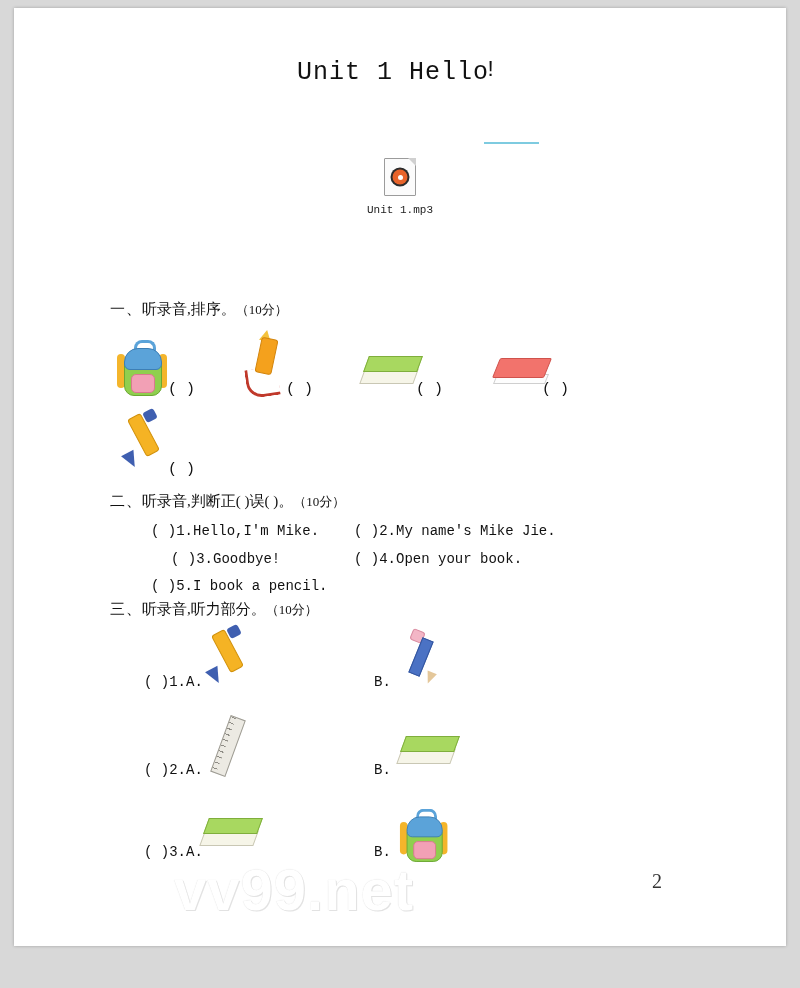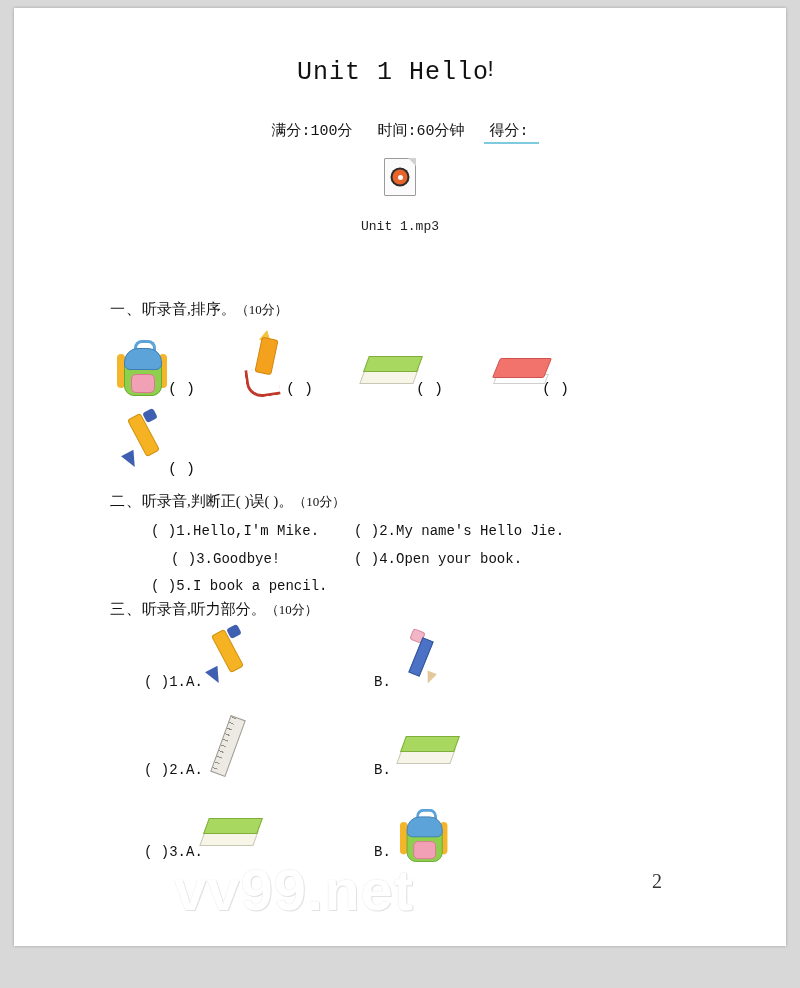--- a/index.html
+++ b/index.html
@@ -107,23 +107,23 @@
   .audio-disc:after {
     content: "";
     position: absolute;
     left: 50%; top: 50%;
     transform: translate(-50%,-50%);
     width: 5px; height: 5px;
     border-radius: 50%;
     background: #ffffff;
   }
   .audio-label {
-    margin-top: 19px;
-    font-family: "Liberation Mono", monospace;
-    font-size: 13px;
+    margin-top: 4px;
+    font-family: "Liberation Mono", monospace;
+    font-size: 11px;
     color: #222;
   }
 
   
   .section-heading {
     position: absolute;
     top: 255px;
     left: 0;
     width: 772px;
     text-align: center;
@@ -419,25 +419,20 @@
 </head>
 <body>
 
 <div class="page">
  <div class="sheet">
 
   <div class="title">
     <span>Unit 1 Hello</span><span class="excl">!</span>
   </div>
 
-  <div class="inforow">
-    <span>满分:100分</span>
-    <span>时间:60分钟</span>
-    <span>得分:</span>
-  </div>
   <div class="score-line"></div>
 
   <div class="audio-box">
     <div class="audio-icon">
       <div class="audio-disc"></div>
     </div>
     <div class="audio-label">Unit 1.mp3</div>
   </div>
 
 
@@ -506,21 +501,21 @@
   </div>
 
   <div class="q q2">
     <span class="num">二、</span><span>听录音,判断正( )误( )。</span><span class="pts">（10分）</span>
   </div>
 
   <div class="tf tf-1">
     <span>(    )</span><span>1.</span><span>Hello,I'm Mike.</span>
   </div>
   <div class="tf tf-2">
-    <span>(    )</span><span>2.</span><span>My name's Hello Jie.</span>
+    <span>(    )</span><span>2.</span><span>My name's Mike Jie.</span>
   </div>
   <div class="tf tf-3">
     <span>(    )</span><span>3.</span><span>Goodbye!</span>
   </div>
   <div class="tf tf-4">
     <span>(    )</span><span>4.</span><span>Open your book.</span>
   </div>
   <div class="tf tf-5">
     <span>(    )</span><span>5.</span><span>I book a pencil.</span>
   </div>

